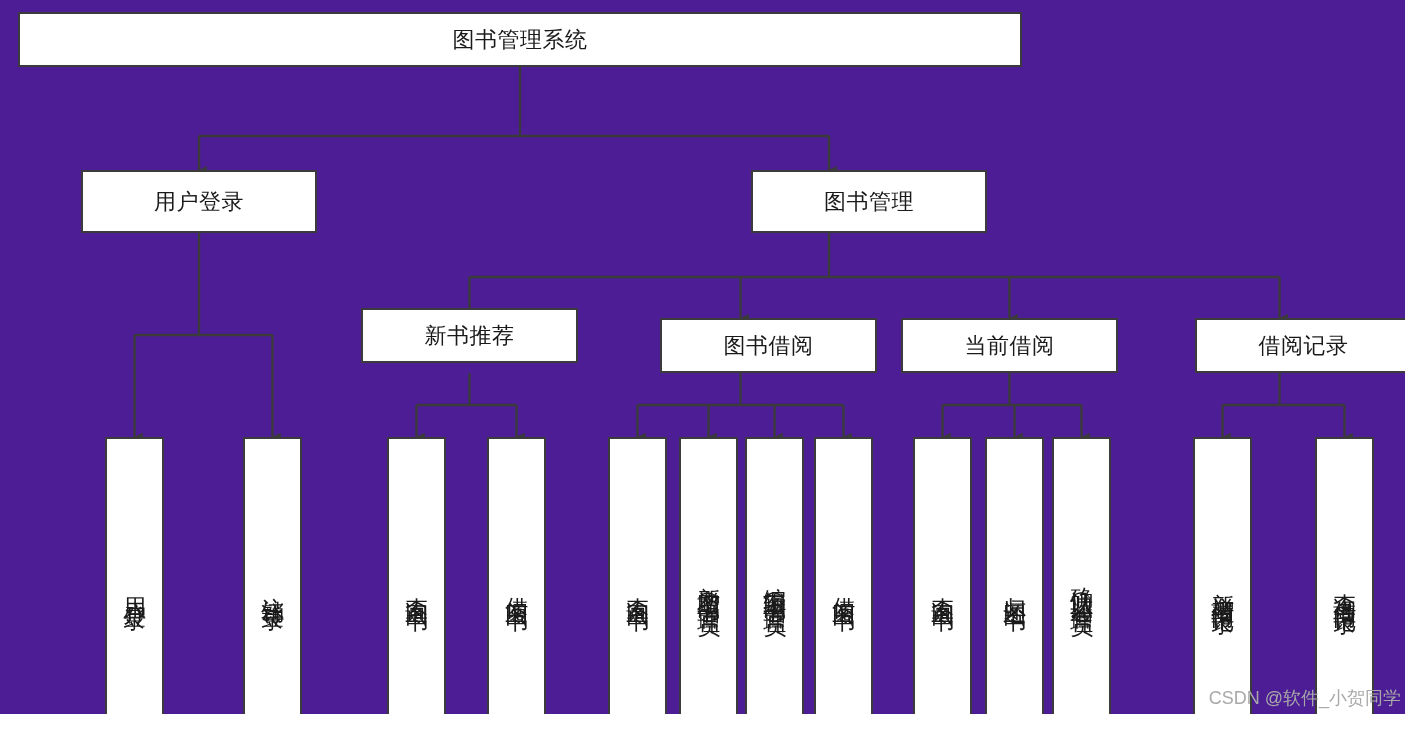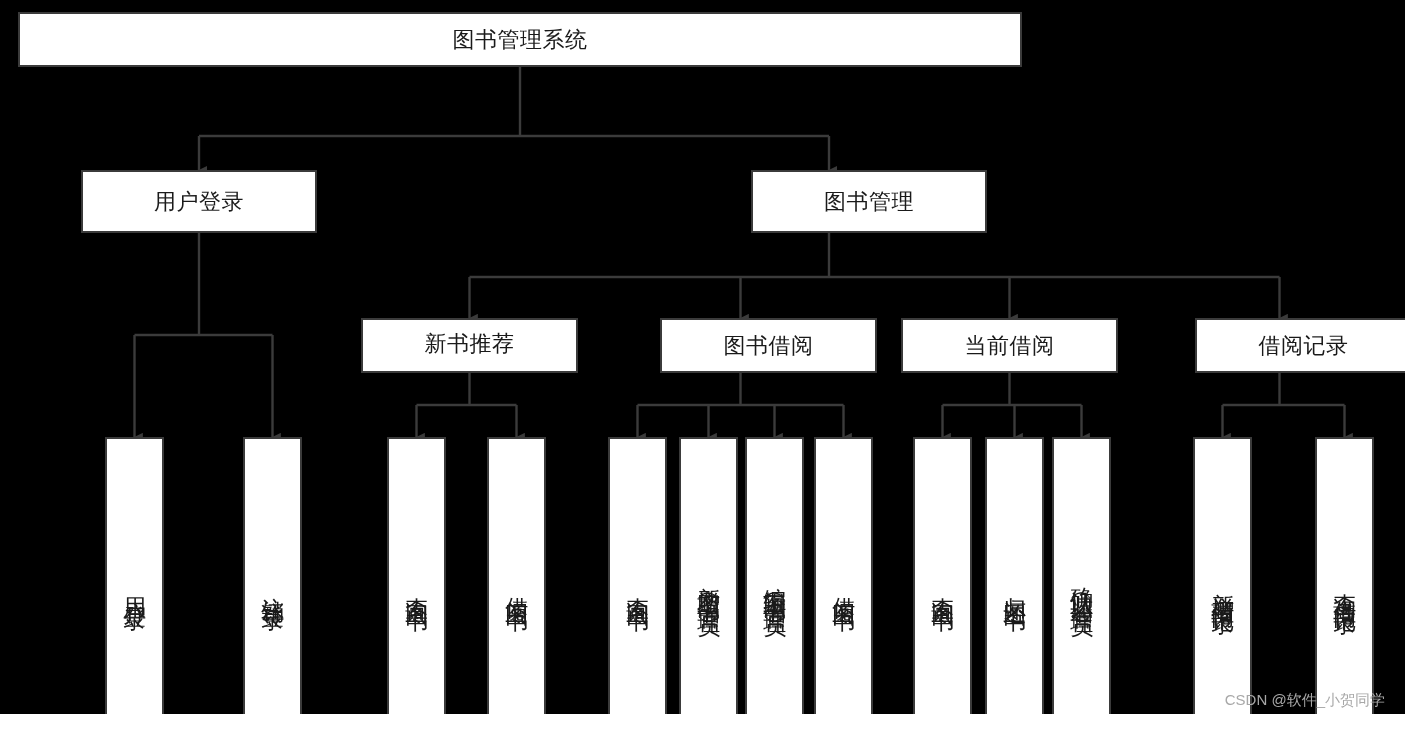--- a/index.html
+++ b/index.html
@@ -7,21 +7,21 @@
     padding: 0;
     background: #ffffff;
   }
   body {
     font-family: "Liberation Sans", "DejaVu Sans", sans-serif;
   }
   #canvas {
     position: relative;
     width: 1405px;
     height: 714px;
-    background: #000000;
+    background: #4c1d95;
     overflow: hidden;
   }
   #diagram-svg {
     position: absolute;
     left: 0;
     top: 0;
     width: 1405px;
     height: 747px;
   }
   .node-box {
@@ -50,23 +50,23 @@
     font-size: 23px;
     writing-mode: vertical-rl;
     text-orientation: upright;
     line-height: 1.1;
     letter-spacing: 4px;
     white-space: normal;
     max-height: 286px;
   }
   #watermark {
     position: absolute;
-    right: 20px;
+    right: 4px;
     bottom: 4px;
-    font-size: 15px;
+    font-size: 18px;
     color: #a8a8a8;
     white-space: nowrap;
     pointer-events: none;
   }
 </style>
 </head>
 <body>
 
 <div id="canvas">
 
@@ -116,21 +116,21 @@
   <div id="nodes-layer">
       <div class="node-box node-horizontal" style="left: 18px; top: 12px; width: 1004px; height: 55px;">
         <span class="node-label">图书管理系统</span>
       </div>
       <div class="node-box node-horizontal" style="left: 81px; top: 170px; width: 236px; height: 63px;">
         <span class="node-label">用户登录</span>
       </div>
       <div class="node-box node-horizontal" style="left: 711px; top: 170px; width: 236px; height: 63px; margin-left: 40px;">
         <span class="node-label">图书管理</span>
       </div>
-      <div class="node-box node-horizontal" style="left: 361px; top: 318px; width: 217px; height: 55px; font-family: Liberation Mono, monospace;">
+      <div class="node-box node-horizontal" style="left: 361px; top: 308px; width: 217px; height: 55px;">
         <span class="node-label">新书推荐</span>
       </div>
       <div class="node-box node-horizontal" style="left: 660px; top: 318px; width: 217px; height: 55px;">
         <span class="node-label">图书借阅</span>
       </div>
       <div class="node-box node-horizontal" style="left: 901px; top: 318px; width: 217px; height: 55px; justify-content: center;">
         <span class="node-label">当前借阅</span>
       </div>
       <div class="node-box node-horizontal" style="left: 1171px; top: 318px; width: 217px; height: 55px; margin-left: 24px;">
         <span class="node-label">借阅记录</span>

